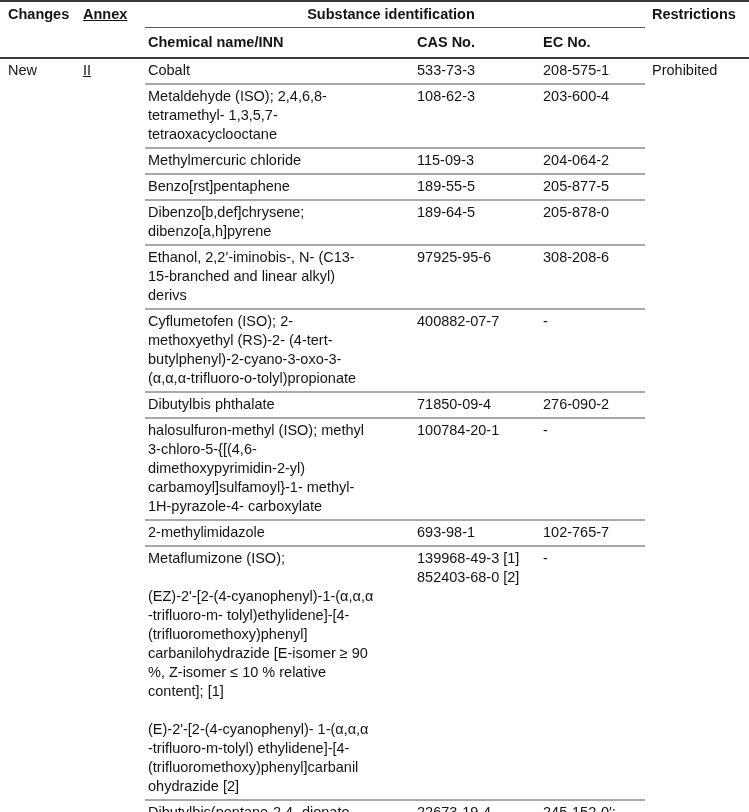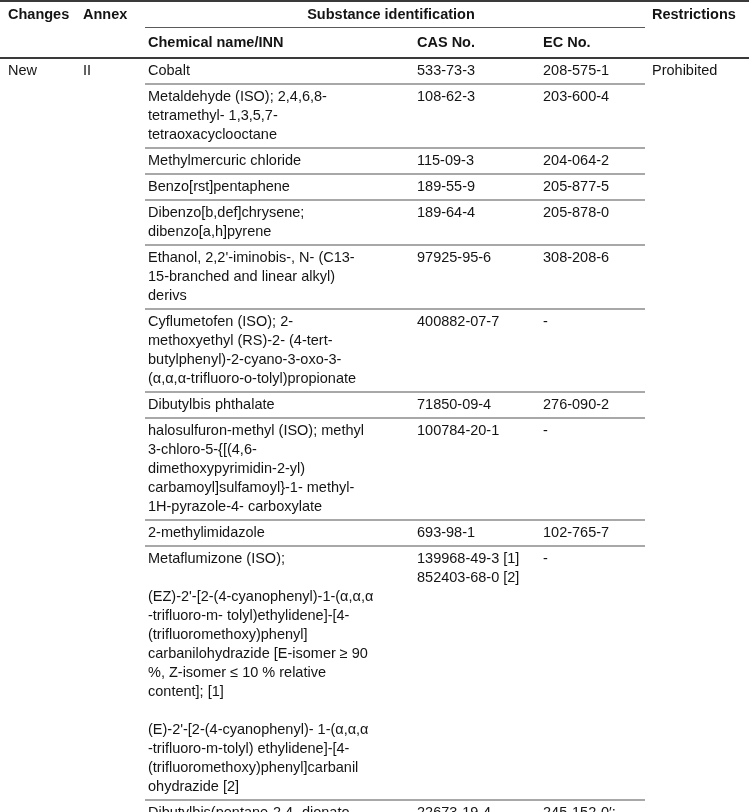--- a/index.html
+++ b/index.html
@@ -28,21 +28,21 @@
   thead tr.header-row-1 th { padding-top: 3px; }
   thead tr.header-row-2 th { padding-top: 5px; padding-bottom: 5px; }
   thead th { border-bottom: 2px solid #3a3a3a; }
   th.col-substance-group {
     text-align: center;
     border-bottom: 1px solid #5a5a5a !important;
     padding-bottom: 3px;
   }
   
   .pad-changes { padding-left: 8px; }
-  .pad-annex { padding-left: 8px; }
+  .pad-annex { padding-left: 8px; text-decoration: underline; }
   .pad-chem { padding-left: 3px; }
   .pad-cas { padding-left: 3px; }
   .pad-ec { padding-left: 2px; }
   .pad-restr { padding-left: 7px; margin-left: 10px; }
 
   tbody td.sep { border-bottom: 2px solid #a8a8a8; }
   tbody tr.last-row td { border-bottom: none; }
   td.cell-chemical, td.cell-cas, td.cell-ec { white-space: pre-line; }
   td.cell-chemical { padding-right: 10px; }
 </style>
@@ -87,27 +87,27 @@
       <td class="sep cell-cas pad-cas">108-62-3</td>
       <td class="sep cell-ec pad-ec">203-600-4</td>
     </tr>
     <tr>
       <td class="sep cell-chemical pad-chem">Methylmercuric chloride</td>
       <td class="sep cell-cas pad-cas">115-09-3</td>
       <td class="sep cell-ec pad-ec">204-064-2</td>
     </tr>
     <tr>
       <td class="sep cell-chemical pad-chem">Benzo[rst]pentaphene</td>
-      <td class="sep cell-cas pad-cas">189-55-9</td>
+      <td class="sep cell-cas pad-cas">189-55-5</td>
       <td class="sep cell-ec pad-ec">205-877-5</td>
     </tr>
     <tr>
       <td class="sep cell-chemical pad-chem">Dibenzo[b,def]chrysene;
 dibenzo[a,h]pyrene</td>
-      <td class="sep cell-cas pad-cas">189-64-4</td>
+      <td class="sep cell-cas pad-cas">189-64-5</td>
       <td class="sep cell-ec pad-ec">205-878-0</td>
     </tr>
     <tr>
       <td class="sep cell-chemical pad-chem">Ethanol, 2,2'-iminobis-, N- (C13-
 15-branched and linear alkyl)
 derivs</td>
       <td class="sep cell-cas pad-cas">97925-95-6</td>
       <td class="sep cell-ec pad-ec">308-208-6</td>
     </tr>
     <tr>

